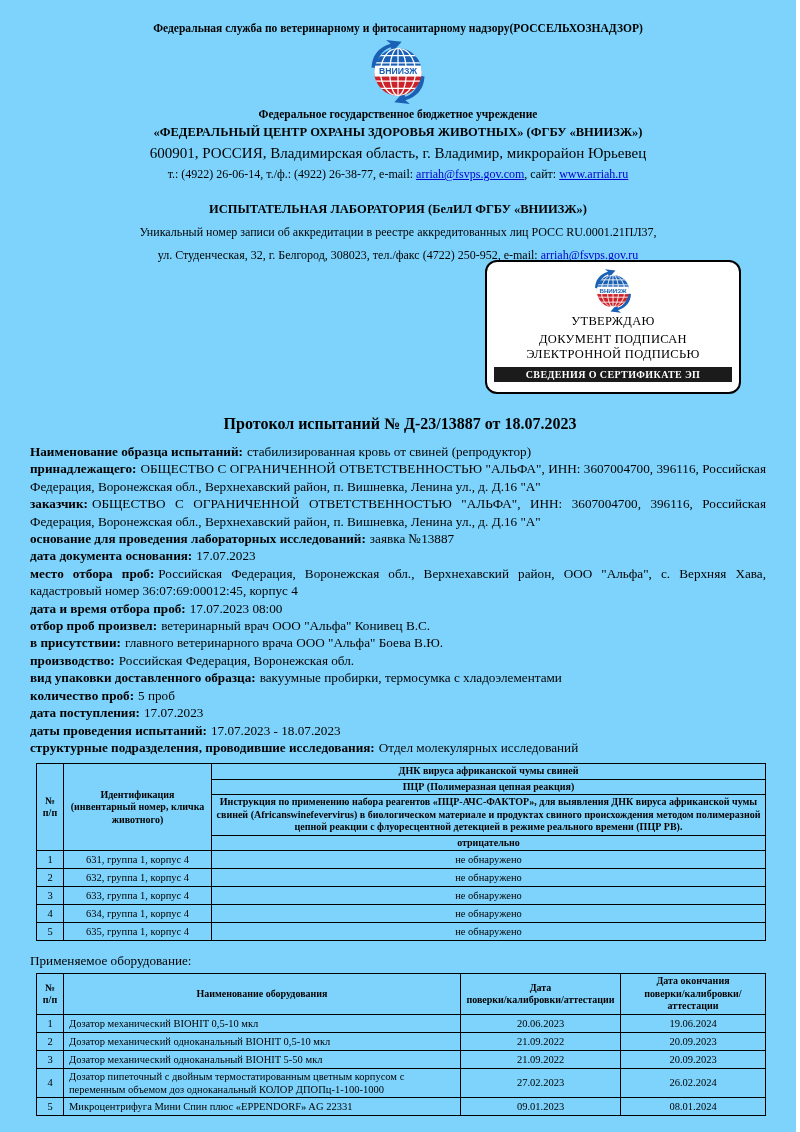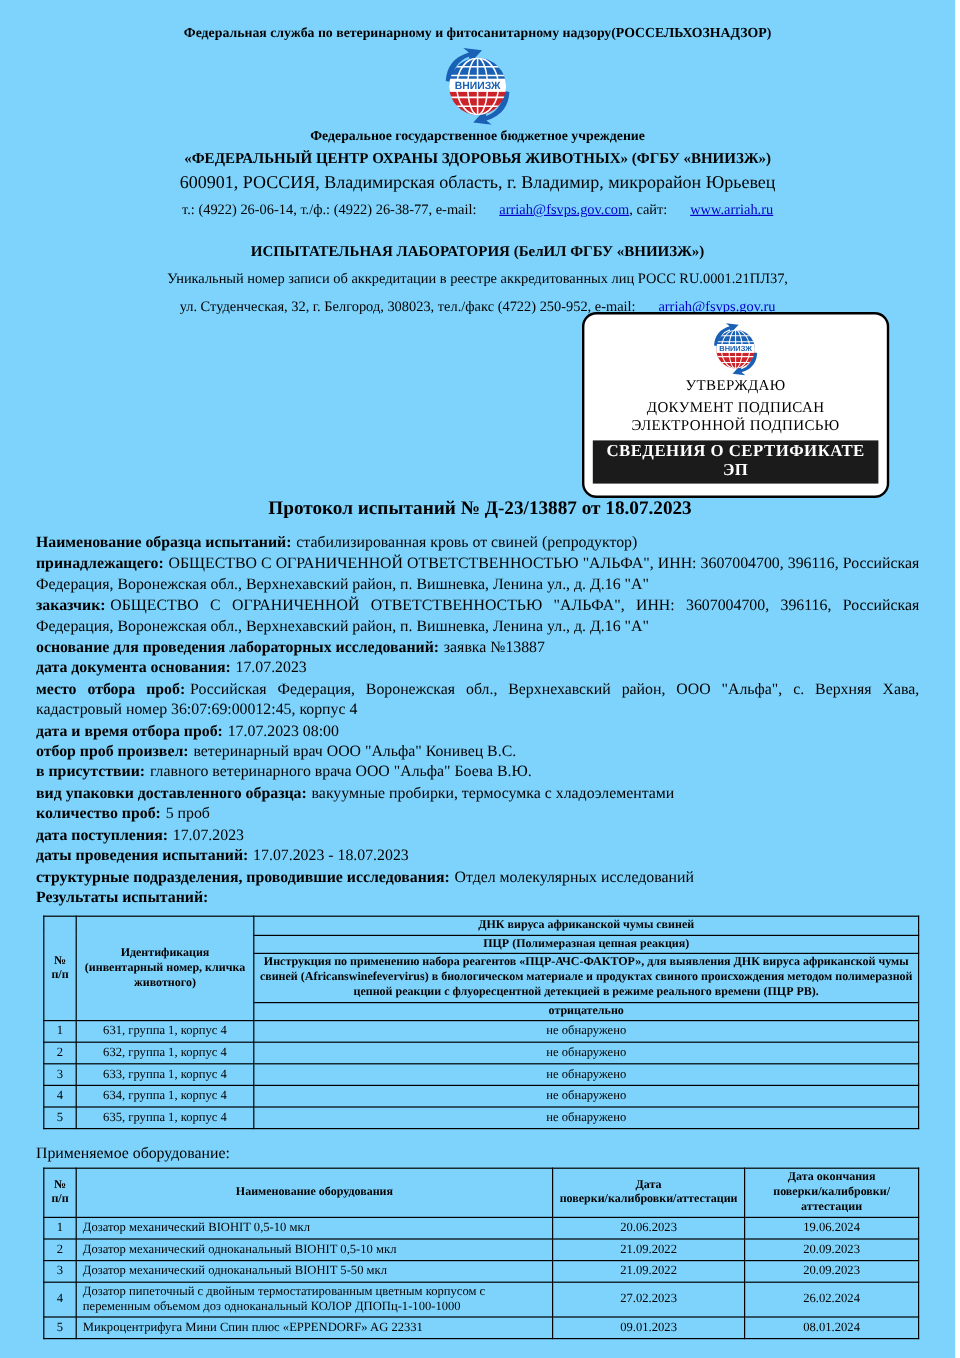--- a/index.html
+++ b/index.html
@@ -15,42 +15,42 @@
   }
   .center{text-align:center;}
 
   
   .hdr-line1{font-size:11.5px;font-weight:bold;margin:0 0 6px 0;}
   .logo-wrap{margin:4px auto 2px auto;width:80px;height:64px;}
   .hdr-org-type{font-size:11.5px;font-weight:bold;margin:4px 0 0 0;}
   .hdr-org-name{font-size:12.5px;font-weight:bold;margin:5px 0 0 0;}
   .hdr-addr{font-size:15px;margin:5px 0 0 0;}
   .hdr-contact{font-size:12px;margin:5px 0 0 0;}
-  a.link{color:#0000cc;text-decoration:underline;cursor:pointer;margin-left:16px;}
+  a.link{color:#0000cc;text-decoration:underline;cursor:pointer;}
 
   .lab-title{font-size:12.5px;font-weight:bold;margin:20px 0 0 0;}
   .lab-accr{font-size:12px;margin:8px 0 0 0;}
   .lab-addr{font-size:12px;margin:8px 0 0 0;}
 
   
   .stamp{
     position:absolute;left:485px;top:260px;
     width:256px;
     border:2.5px solid #000;border-radius:12px;
     background:#fff;
     padding:6px 7px 6px 7px;
     box-sizing:border-box;
   }
   .stamp-top{display:flex;align-items:center;flex-direction:column;}
   .stamp-logo{width:52px;height:46px;flex:0 0 auto;}
   .stamp-head{flex:1;text-align:center;font-size:12.5px;line-height:15px;letter-spacing:.3px;}
   .stamp-approve{margin-bottom:3px;}
   .stamp-bar{
     background:#1b1b1b;color:#fff;
-    font-size:14px;font-weight:bold;text-align:center;
+    font-size:10px;font-weight:bold;text-align:center;
     padding:2px 0;margin:5px 0 4px 0;letter-spacing:.4px;
   }
   .stamp-details{font-size:8.6px;line-height:11.5px;text-align:left;}
 
   
   .doc-title{font-size:16px;font-weight:bold;text-align:center;margin:152px 0 10px 4px;}
   .fields{margin:0 30px;}
   .fld{margin:0;font-size:13.2px;line-height:17.4px;text-align:justify;}
   .fld .lbl{font-weight:bold;margin-right:4px;}
 
@@ -163,26 +163,26 @@
   <div class="fields">
     <p class="fld"><span class="lbl">Наименование образца испытаний:</span><span>стабилизированная кровь от свиней (репродуктор)</span></p>
     <p class="fld"><span class="lbl">принадлежащего:</span><span>ОБЩЕСТВО С ОГРАНИЧЕННОЙ ОТВЕТСТВЕННОСТЬЮ "АЛЬФА", ИНН: 3607004700, 396116, Российская Федерация, Воронежская обл., Верхнехавский район, п. Вишневка, Ленина ул., д. Д.16 "А"</span></p>
     <p class="fld"><span class="lbl">заказчик:</span><span>ОБЩЕСТВО С ОГРАНИЧЕННОЙ ОТВЕТСТВЕННОСТЬЮ "АЛЬФА", ИНН: 3607004700, 396116, Российская Федерация, Воронежская обл., Верхнехавский район, п. Вишневка, Ленина ул., д. Д.16 "А"</span></p>
     <p class="fld"><span class="lbl">основание для проведения лабораторных исследований:</span><span>заявка №13887</span></p>
     <p class="fld"><span class="lbl">дата документа основания:</span><span>17.07.2023</span></p>
     <p class="fld"><span class="lbl">место отбора проб:</span><span>Российская Федерация, Воронежская обл., Верхнехавский район, ООО "Альфа", с. Верхняя Хава, кадастровый номер 36:07:69:00012:45, корпус 4</span></p>
     <p class="fld"><span class="lbl">дата и время отбора проб:</span><span>17.07.2023 08:00</span></p>
     <p class="fld"><span class="lbl">отбор проб произвел:</span><span>ветеринарный врач ООО "Альфа" Конивец В.С.</span></p>
     <p class="fld"><span class="lbl">в присутствии:</span><span>главного ветеринарного врача ООО "Альфа" Боева В.Ю.</span></p>
+    <p class="fld"><span class="lbl">производство:</span><span>Российская Федерация, Воронежская обл.</span></p>
     <p class="fld"><span class="lbl">вид упаковки доставленного образца:</span><span>вакуумные пробирки, термосумка с хладоэлементами</span></p>
     <p class="fld"><span class="lbl">количество проб:</span><span>5 проб</span></p>
     <p class="fld"><span class="lbl">дата поступления:</span><span>17.07.2023</span></p>
     <p class="fld"><span class="lbl">даты проведения испытаний:</span><span>17.07.2023 - 18.07.2023</span></p>
     <p class="fld"><span class="lbl">структурные подразделения, проводившие исследования:</span><span>Отдел молекулярных исследований</span></p>
-    <p class="fld"><span class="lbl">Результаты испытаний:</span><span></span></p>
   </div>
 
   <table class="rtable">
     <colgroup>
         <col style="width:27px">
         <col style="width:148px">
         <col>
       </colgroup>
     <tbody>
         <tr>

